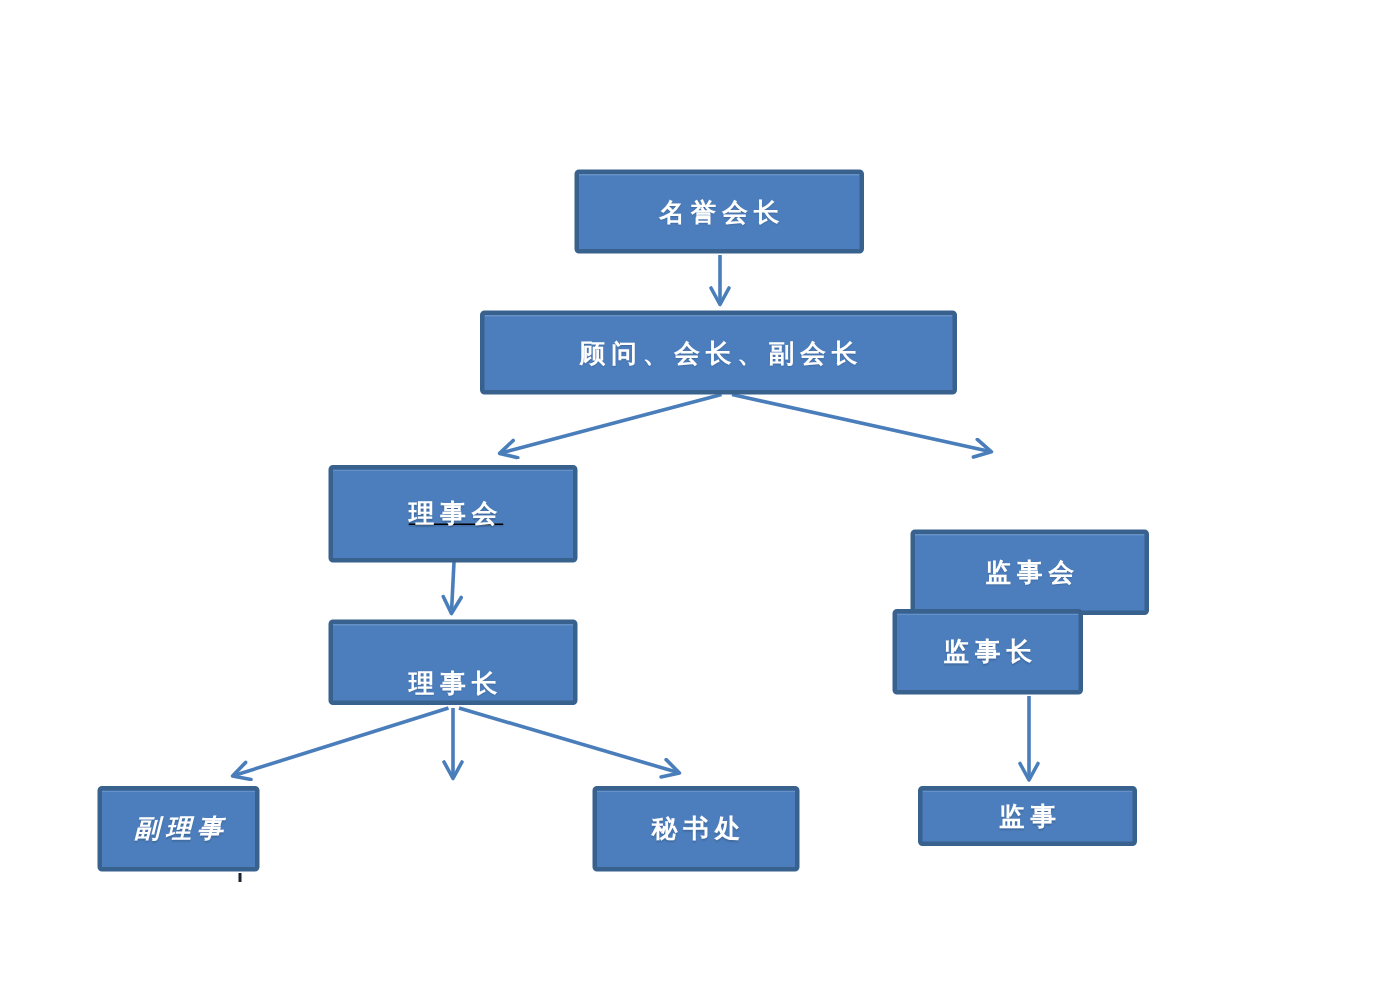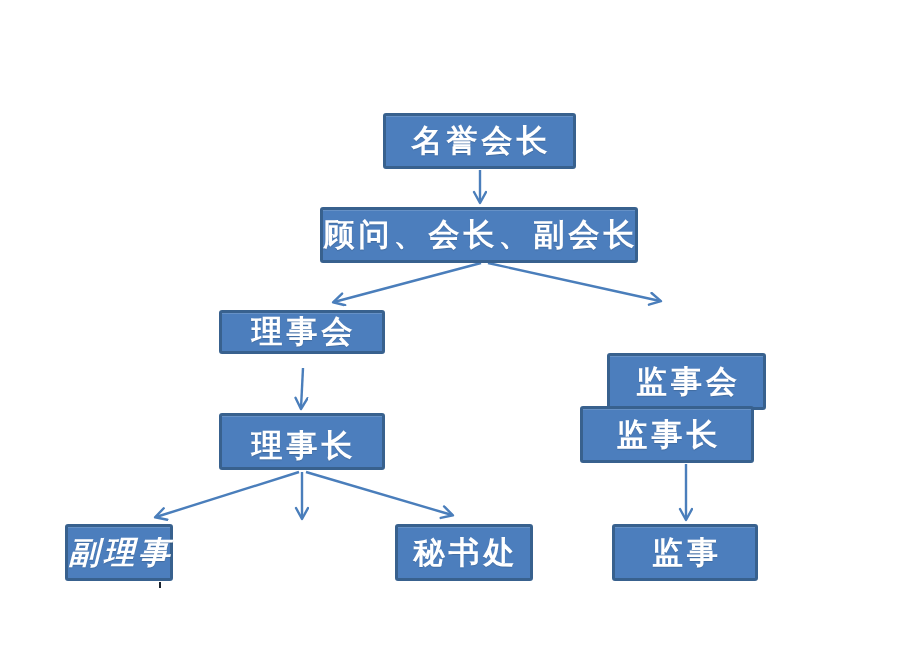--- a/index.html
+++ b/index.html
@@ -27,21 +27,21 @@
     border: 3px solid #38618E;
     border-radius: 3px;
     display: flex;
     align-items: center;
     justify-content: center;
     box-shadow: inset 0 1px 0 rgba(255,255,255,0.15);
   }
   .node-label {
     color: #ffffff;
     font-weight: bold;
-    font-size: 31px;
+    font-size: 17px;
     letter-spacing: 4px;
     text-indent: 4px; 
     white-space: nowrap;
     text-shadow: 0 1px 1px rgba(0,0,0,0.15);
   }
   .stray-mark {
     position: absolute;
     left: 159px; top: 582px;
     width: 2px; height: 6px;
     background: #1a2430;
@@ -79,44 +79,44 @@
   </svg>
 
   <div class="node" style="left:383px; top:113px; width:193px; height:56px;">
     <span class="node-label">名誉会长</span>
   </div>
 
   <div class="node" style="left:320px; top:207px; width:318px; height:56px;">
     <span class="node-label">顾问、会长、副会长</span>
   </div>
 
-  <div class="node" style="left:219px; top:310px; width:166px; height:44px;">
+  <div class="node" style="left:219px; top:310px; width:166px; height:65px;text-decoration:underline;">
     <span class="node-label">理事会</span>
   </div>
 
   <div class="node" style="left:219px; top:413px; width:166px; height:57px;align-items:flex-end;">
     <span class="node-label">理事长</span>
   </div>
 
   <div class="node" style="left:65px; top:524px; width:108px; height:57px;font-style:italic;">
     <span class="node-label">副理事</span>
   </div>
 
 
   <div class="node" style="left:395px; top:524px; width:138px; height:57px;">
     <span class="node-label">秘书处</span>
   </div>
 
   <div class="node" style="left:607px; top:310px; width:159px; height:57px;margin-top:43px;">
     <span class="node-label">监事会</span>
   </div>
 
-  <div class="node" style="left:580px; top:406px; width:174px; height:57px;">
+  <div class="node" style="left:595px; top:406px; width:127px; height:57px;">
     <span class="node-label">监事长</span>
   </div>
 
-  <div class="node" style="left:612px; top:524px; width:146px; height:57px;">
+  <div class="node" style="left:612px; top:524px; width:146px; height:40px;">
     <span class="node-label">监事</span>
   </div>
 
   <div class="stray-mark"></div>
 
 </div>
 
 </body></html>

